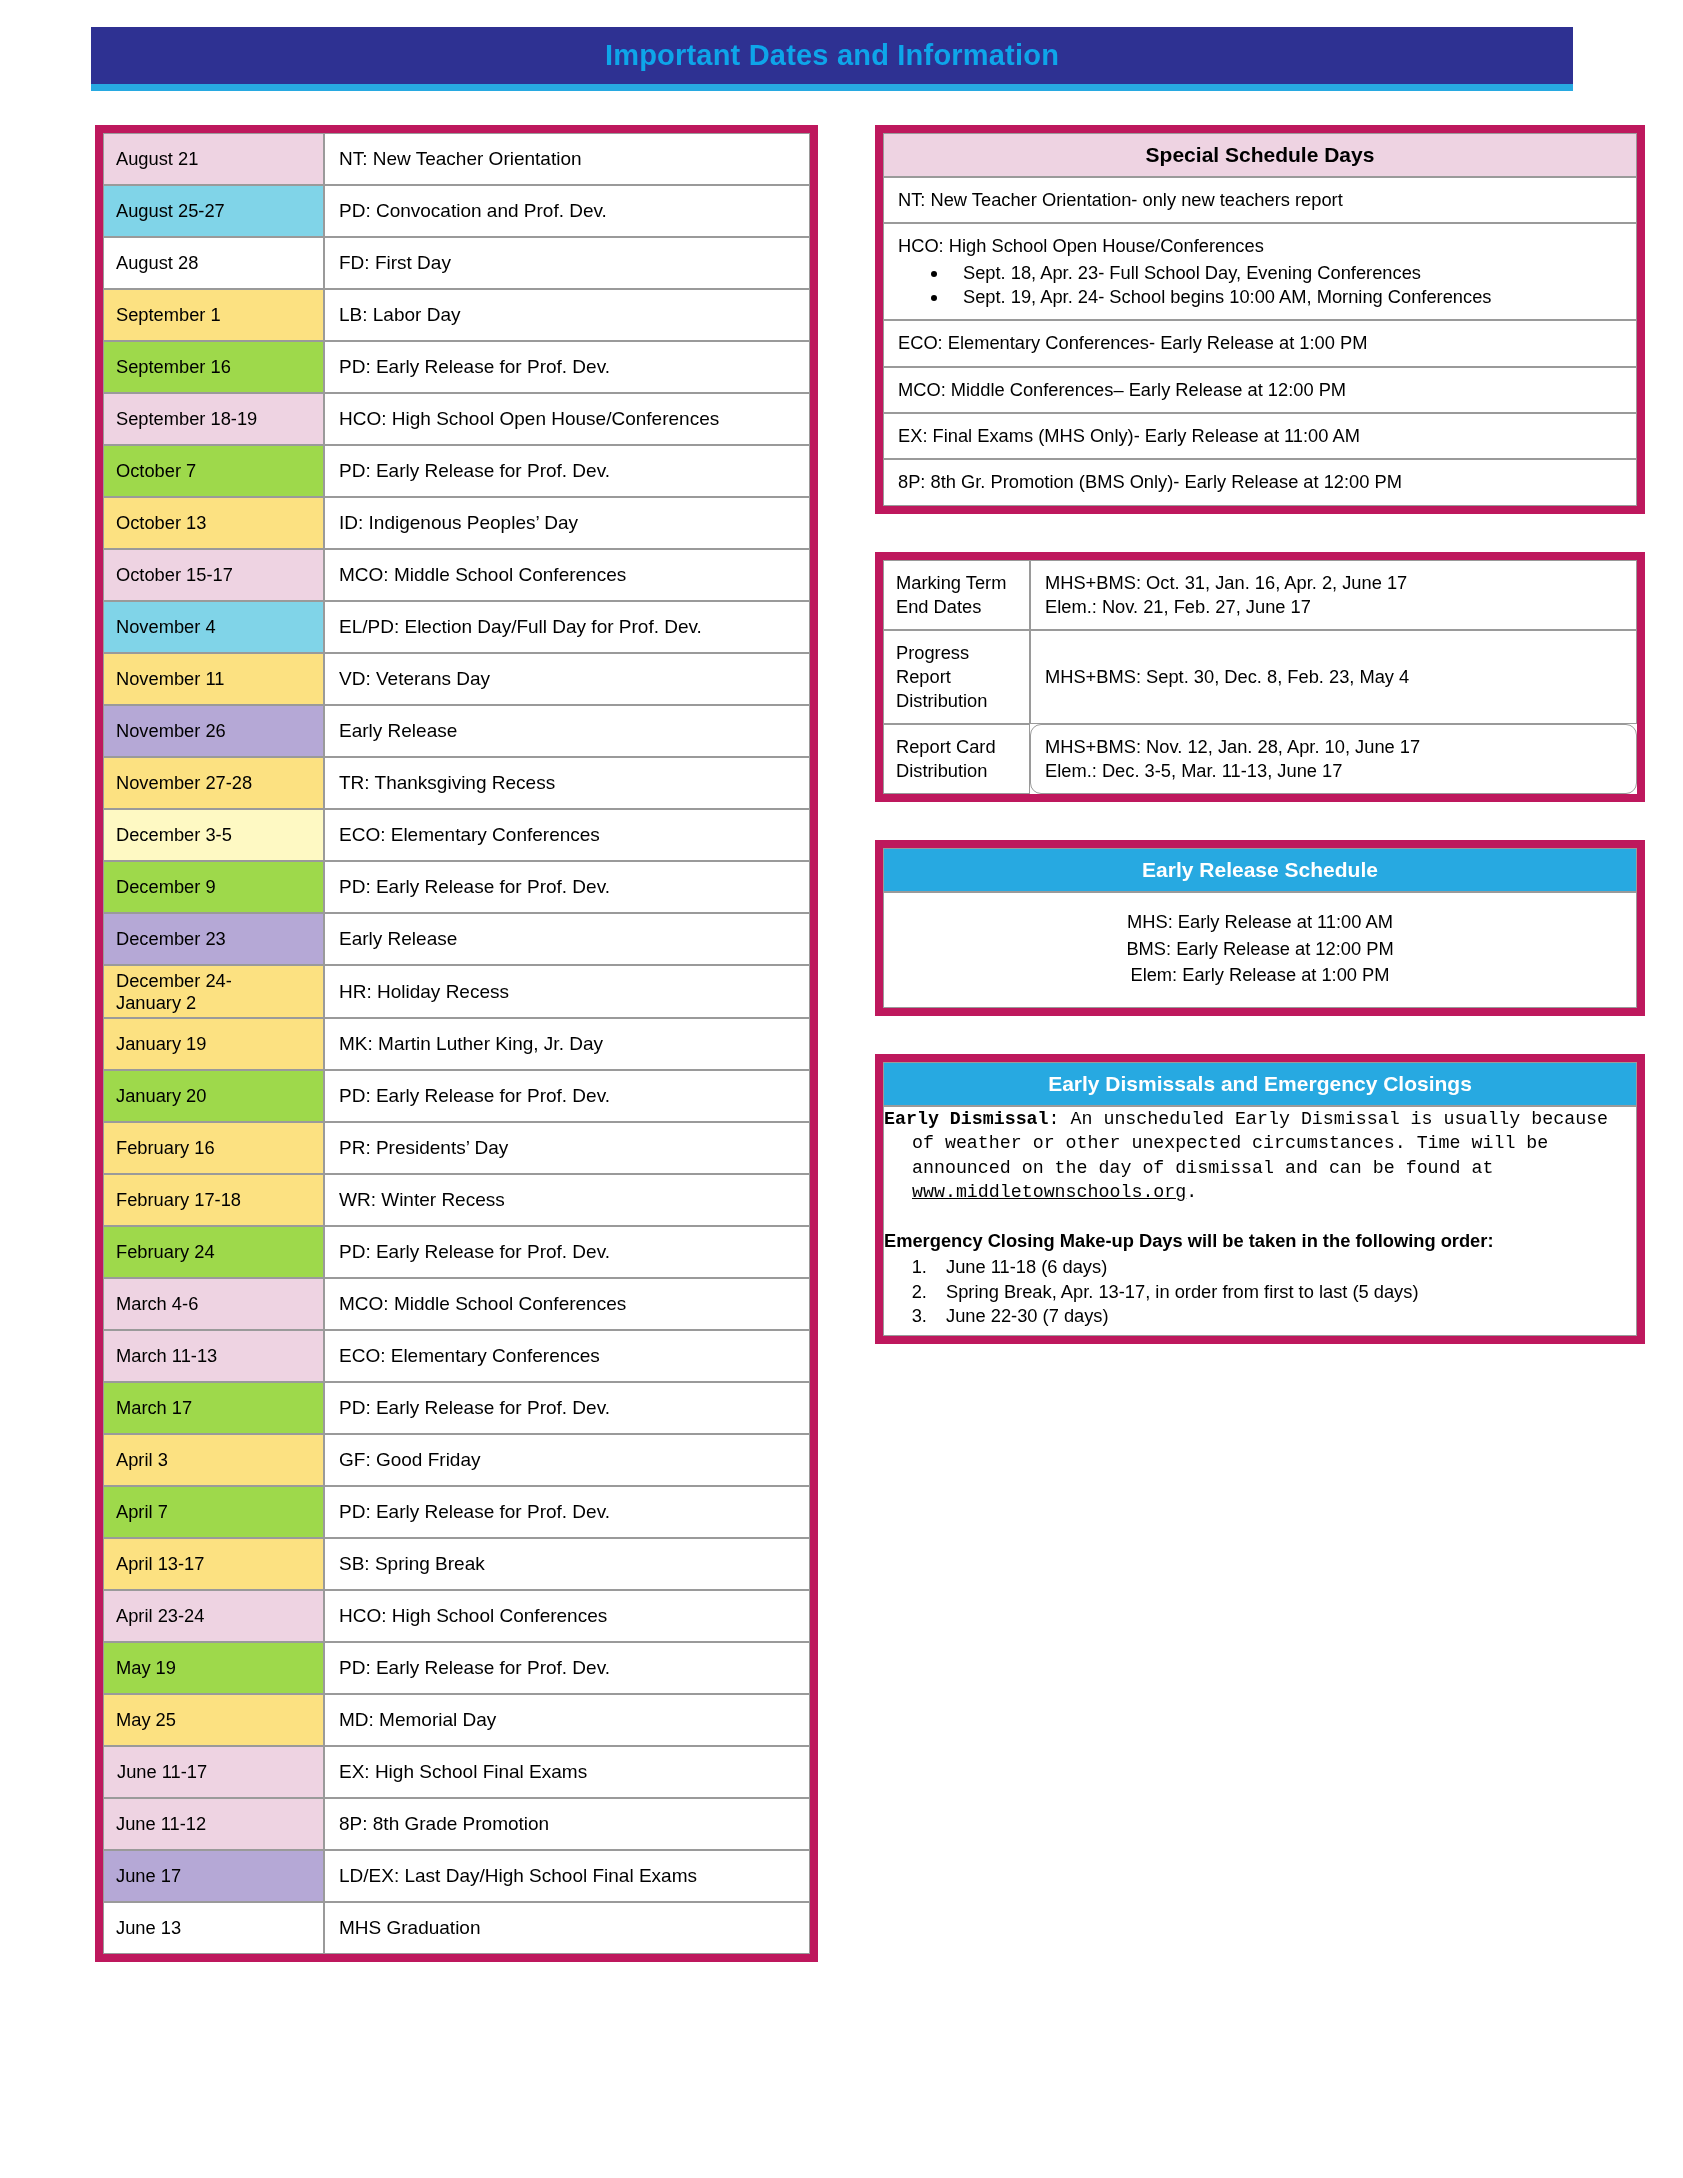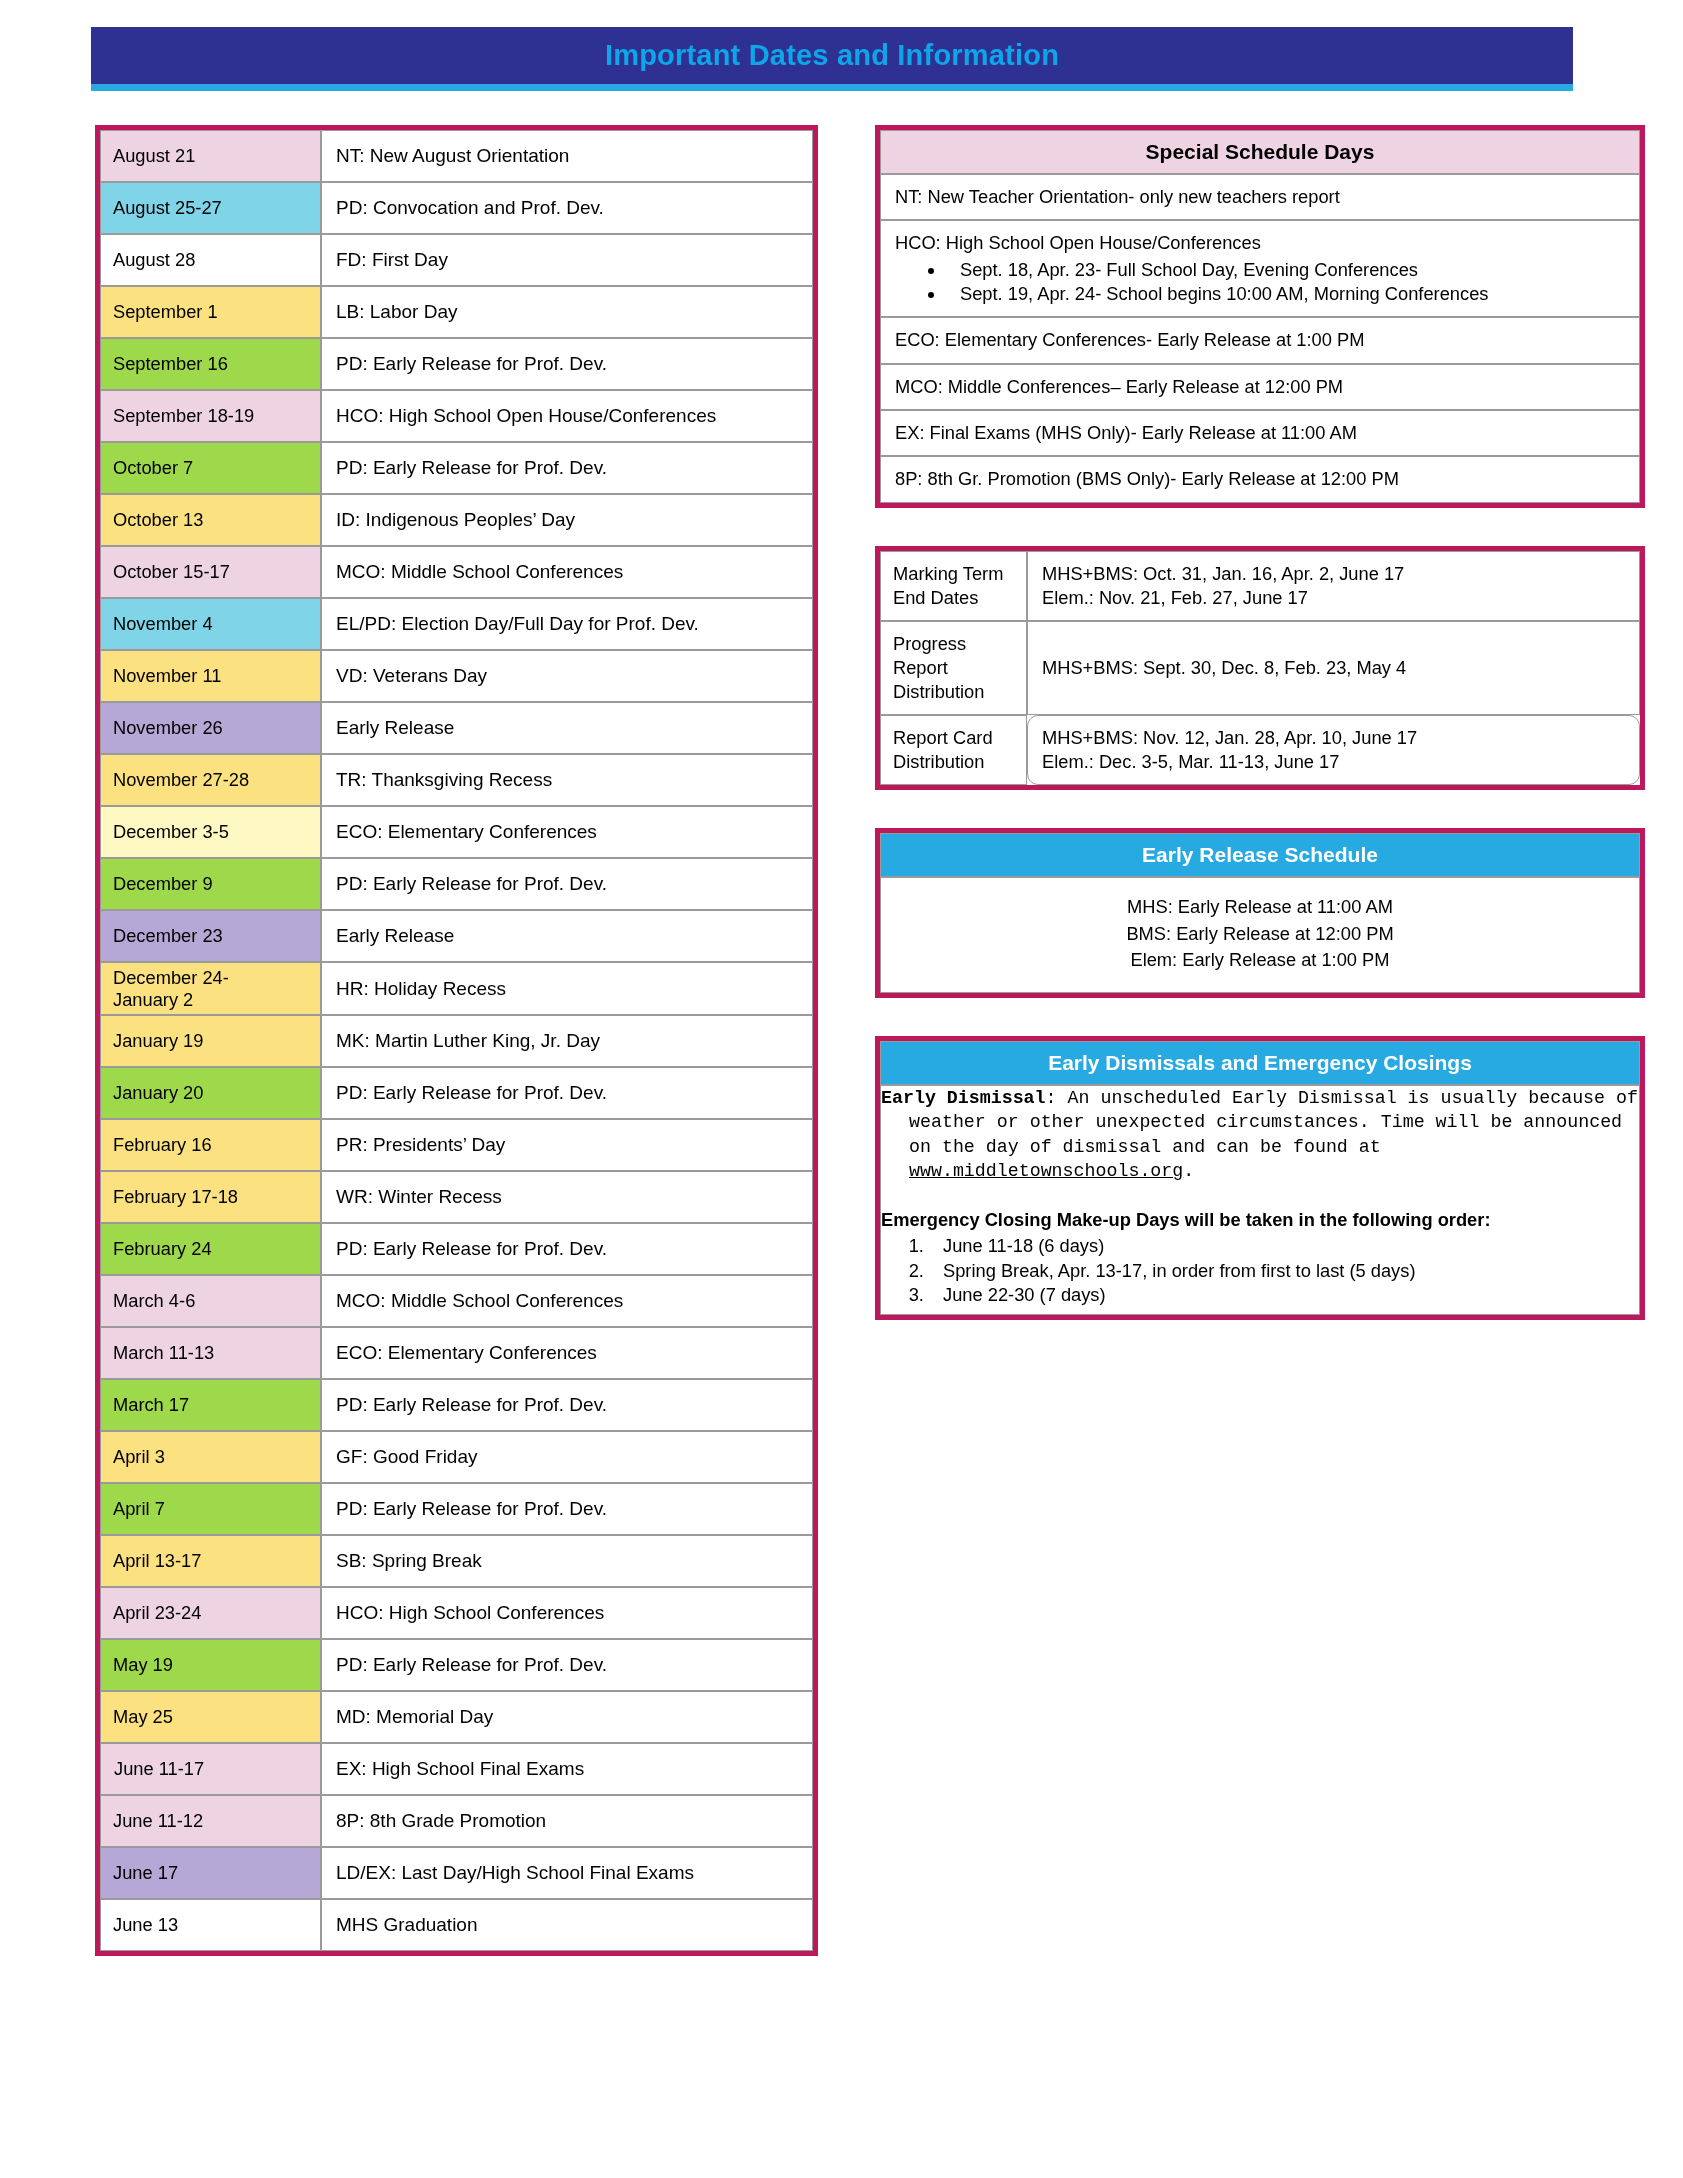--- a/index.html
+++ b/index.html
@@ -52,21 +52,21 @@
     top: 125px;
     width: 1683px;
     display: flex;
     align-items: flex-start;
   }
   .col-left { width: 723px; margin-left: 95px; }
   .col-right { width: 770px; margin-left: 57px; }
 
   
   .tbl {
-    border: 5px solid #be185d;
+    border: 8px solid #be185d;
     border-collapse: separate;
     border-spacing: 0;
     width: 100%;
     background: #ffffff;
   }
   .tbl td {
     border: 1.5px solid #9a9a9a;
     padding: 0;
     vertical-align: middle;
   }
@@ -180,21 +180,21 @@
     <div class="banner-rule"></div>
   </div>
 
   <div class="columns">
 
     <div class="col-left">
       <table class="tbl dates-table">
         <tbody id="dates-body">
             <tr>
               <td class="date-cell" style="background: rgb(238, 211, 226);">August 21</td>
-              <td class="desc-cell">NT: New August Orientation</td>
+              <td class="desc-cell">NT: New Teacher Orientation</td>
             </tr>
             <tr>
               <td class="date-cell" style="background: rgb(128, 212, 232);">August 25-27</td>
               <td class="desc-cell">PD: Convocation and Prof. Dev.</td>
             </tr>
             <tr>
               <td class="date-cell" style="background: rgb(255, 255, 255);">August 28</td>
               <td class="desc-cell">FD: First Day</td>
             </tr>
             <tr>

